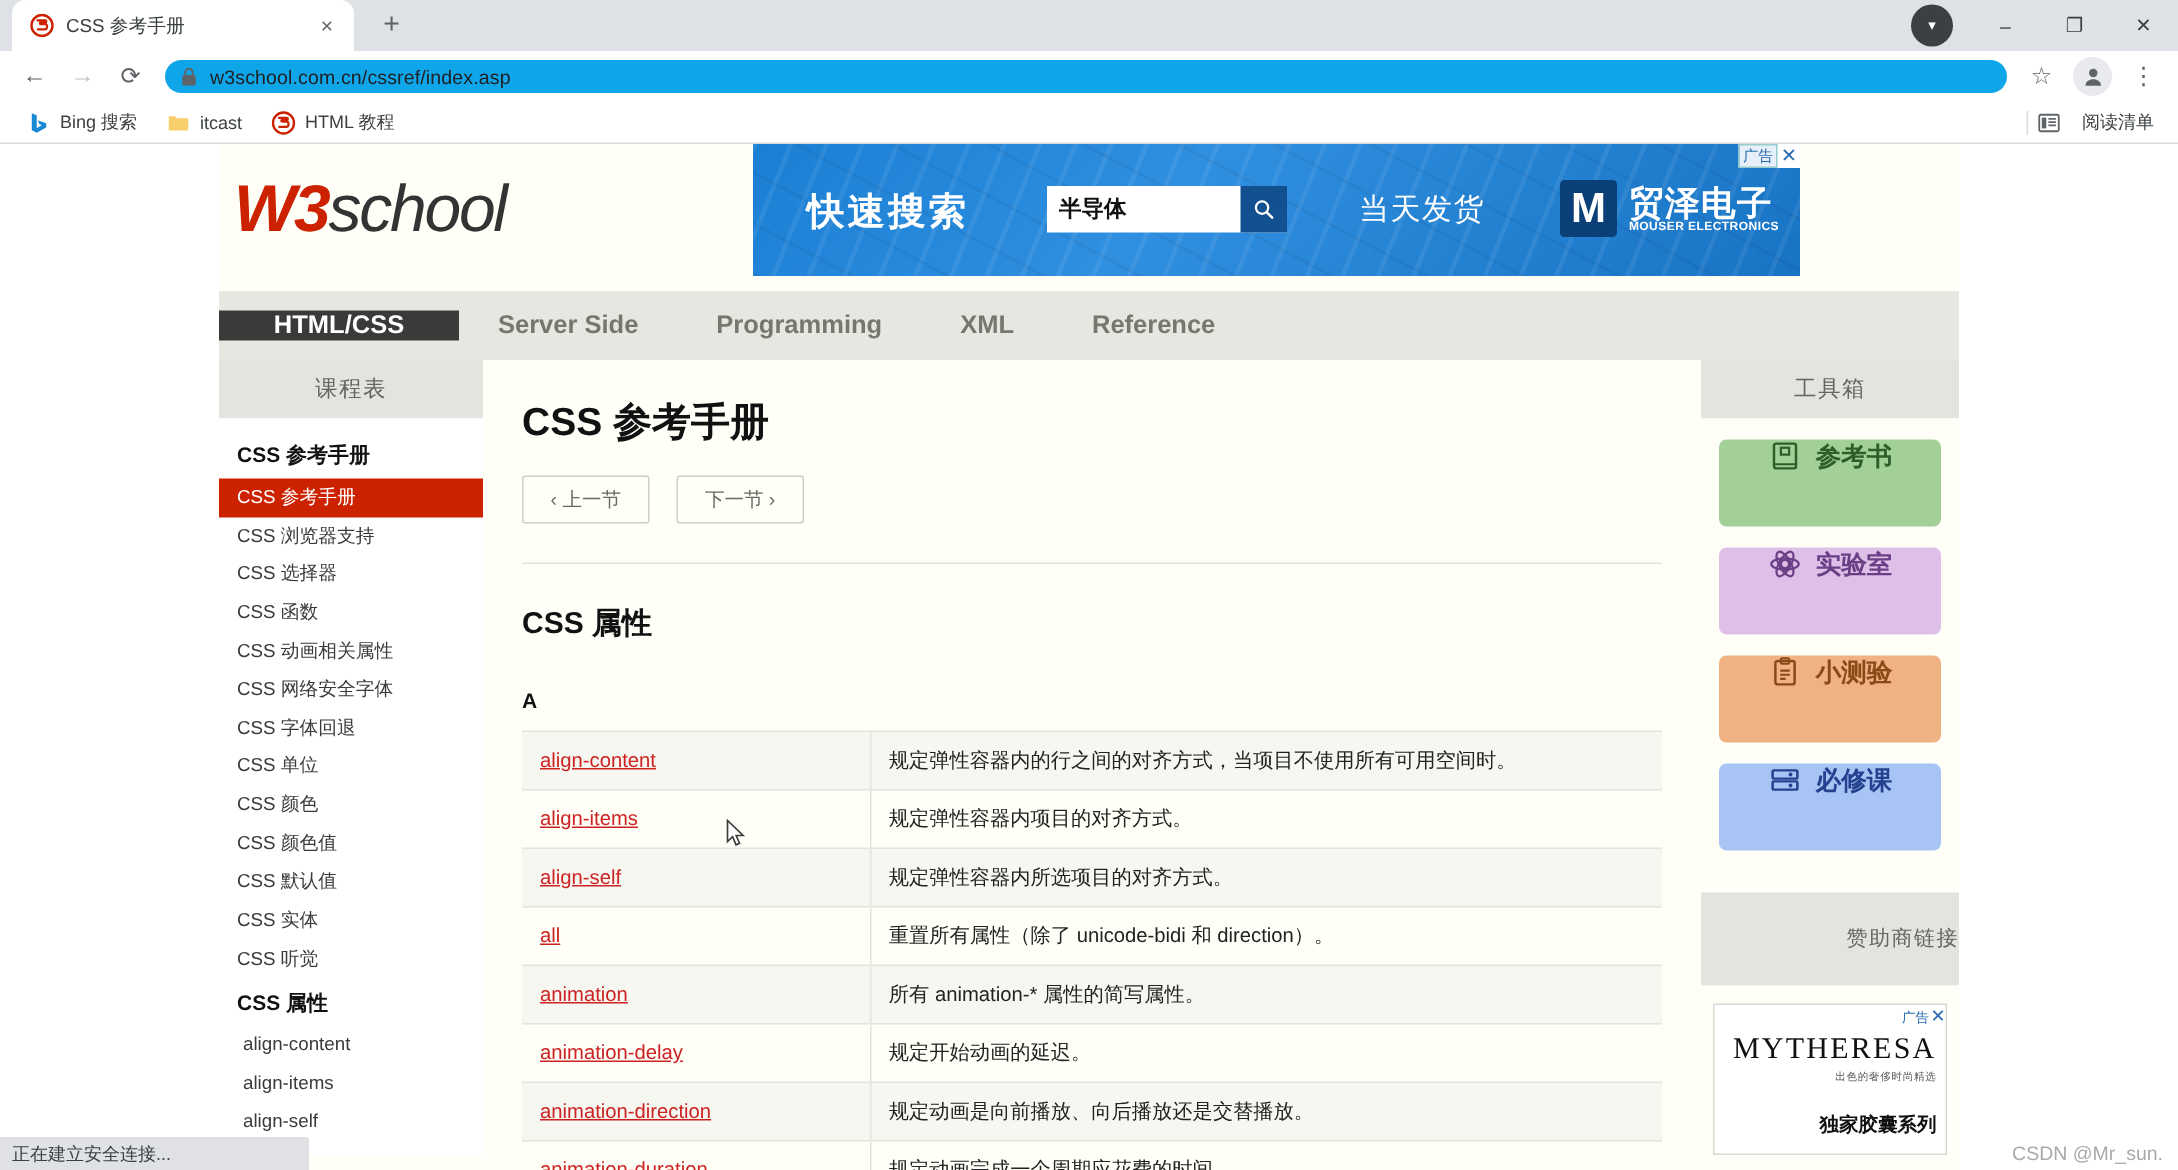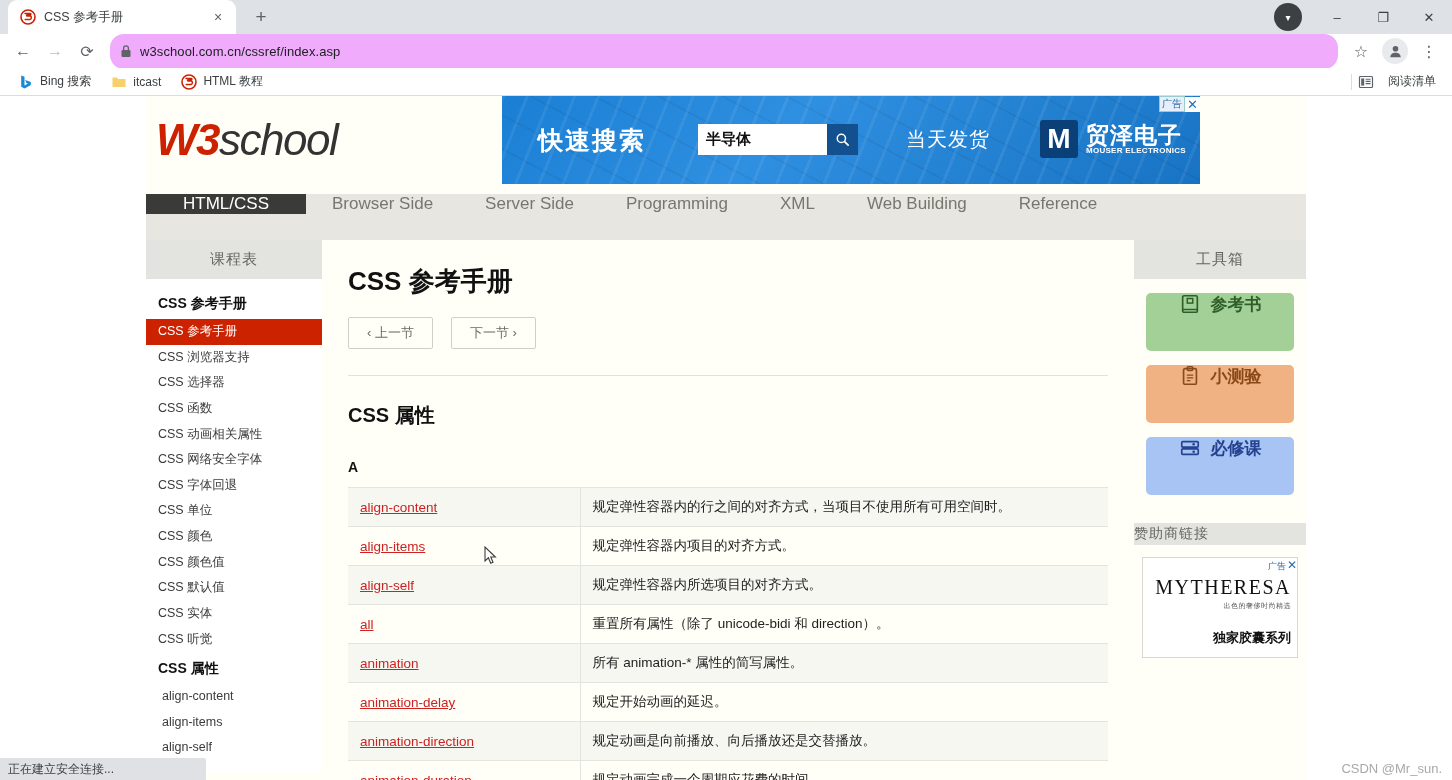--- a/index.html
+++ b/index.html
@@ -55,21 +55,21 @@
   .toolbar {
     height: 34px; background: #ffffff; display: flex; align-items: center;
     padding: 0 8px; gap: 2px;
   }
   .navbtn {
     width: 30px; height: 30px; display: flex; align-items: center;
     justify-content: center; color: #5f6368; font-size: 16px; border-radius: 50%;
   }
   .navbtn.dim { color: #bdc1c6; }
   .omnibox {
-    flex: 1; height: 35px; background: #f0abfc; border-radius: 14px;
+    flex: 1; height: 22px; background: #0ea5e9; border-radius: 14px;
     display: flex; align-items: center; padding: 0 10px; gap: 8px;
     margin: 0 6px;
   }
   .omnibox-url { font-size: 13px; color: #202124; letter-spacing: 0.1px; }
   .tb-right { display: flex; align-items: center; gap: 2px; }
   .avatar-btn {
     width: 26px; height: 26px; border-radius: 50%; background: #e8eaed;
     display: flex; align-items: center; justify-content: center; margin: 0 4px;
   }
 
@@ -152,21 +152,21 @@
   .ad-bn .cn { font-size: 23px; font-weight: bold; letter-spacing: 1px; }
   .ad-bn .en { font-size: 8px; font-weight: bold; letter-spacing: .3px; }
   .ad-tag {
     position: absolute; right: 0; top: 0; display: flex; align-items: center;
     font-size: 10px; z-index: 4;
   }
   .ad-tag .lbl { background:#e6effa; color:#2b6cb0; padding: 0 2px; border:1px solid #9cc; }
   .ad-tag .x { color:#2b6cb0; font-size: 13px; padding: 0 2px; background:#fff;}
 
   .navbar {
-    height: 46px; background: #e8e6e1; display: flex; align-items: flex-start;
+    height: 46px; background: #e8e6e1; display: flex; align-items: center; font-weight: bold;
   }
   .navtab {
     display: flex; align-items: center; justify-content: center;
     font-size: 17px; color: #777770; padding: 0 26px; white-space: nowrap;
   }
   .navtab.active { background: #3a3a38; color: #ffffff; width: 160px; }
 
   .cols { display: flex; gap: 0; padding: 0; }
 
   
@@ -212,21 +212,21 @@
   .right { width: 172px; }
   .tools { background: #fffff8; padding: 14px 12px; }
   .toolbtn {
     height: 58px; border-radius: 5px; display: flex; align-items: flex-start;
     justify-content: center; gap: 10px; margin-bottom: 14px;
     font-size: 17px; font-weight: bold;
   }
   .toolbtn .ti { width: 22px; height: 22px; display:block; }
   .sponsor-head {
     background: #e3e3e0; color: #666660; font-size: 14px;
-    text-align: left; padding: 2px 0; letter-spacing: 1px;
+    text-align: right; padding: 22px 0; letter-spacing: 1px;
   }
   .sponsor-box { background:#fffff8; padding: 12px 8px; }
   .sponsor-ad {
     border: 1px solid #d8d8d2; background: #fff; position: relative;
     padding: 18px 6px 10px 6px; text-align: right;
   }
   .sponsor-ad .tag {
     position: absolute; right: 0; top: 0; font-size: 9px; color:#2b6cb0;
   }
   .sponsor-ad .tag .x { font-size: 12px; margin-left:1px; }
@@ -354,25 +354,23 @@
             <div class="ad-bn">
               <div class="cn">贸泽电子</div>
               <div class="en">MOUSER ELECTRONICS</div>
             </div>
           </div>
         </div>
       </div>
 
       <div class="navbar">
         <div class="navtab active">HTML/CSS</div>
-        <div class="navtab">Browser Side</div>
         <div class="navtab">Server Side</div>
         <div class="navtab">Programming</div>
         <div class="navtab">XML</div>
-        <div class="navtab">Web Building</div>
         <div class="navtab">Reference</div>
       </div>
 
       <div class="cols">
 
         <div class="left">
           <div class="panel-head">课程表</div>
           <div class="panel-body">
             <div class="side-group">CSS 参考手册</div>
             <div class="side-item active">CSS 参考手册</div>
@@ -449,20 +447,29 @@
 
             <div class="toolbtn" style="background:#a3d096;color:#2e5e2a">
               <svg class="ti" viewBox="0 0 24 24">
                 <rect x="4" y="3" width="16" height="18" rx="1.5" fill="none" stroke="#2e5e2a" stroke-width="1.8"></rect>
                 <rect x="9" y="6" width="6" height="5" fill="none" stroke="#2e5e2a" stroke-width="1.6"></rect>
                 <path d="M4 18h16" stroke="#2e5e2a" stroke-width="1.6"></path>
               </svg>
               <span>参考书</span>
             </div>
 
+            <div class="toolbtn" style="background:#ddbfe8;color:#6a3f86">
+              <svg class="ti" viewBox="0 0 24 24">
+                <circle cx="12" cy="12" r="3" fill="none" stroke="#6a3f86" stroke-width="1.8"></circle>
+                <ellipse cx="12" cy="12" rx="10" ry="4.2" fill="none" stroke="#6a3f86" stroke-width="1.6"></ellipse>
+                <ellipse cx="12" cy="12" rx="10" ry="4.2" fill="none" stroke="#6a3f86" stroke-width="1.6" transform="rotate(60 12 12)"></ellipse>
+                <ellipse cx="12" cy="12" rx="10" ry="4.2" fill="none" stroke="#6a3f86" stroke-width="1.6" transform="rotate(120 12 12)"></ellipse>
+              </svg>
+              <span>实验室</span>
+            </div>
 
             <div class="toolbtn" style="background:#f0b183;color:#8a4a18">
               <svg class="ti" viewBox="0 0 24 24">
                 <rect x="5" y="4" width="14" height="17" rx="1.5" fill="none" stroke="#8a4a18" stroke-width="1.8"></rect>
                 <rect x="9" y="2" width="6" height="4" rx="1" fill="none" stroke="#8a4a18" stroke-width="1.6"></rect>
                 <path d="M8.5 11h7M8.5 14h7M8.5 17h4" stroke="#8a4a18" stroke-width="1.5"></path>
               </svg>
               <span>小测验</span>
             </div>
 

